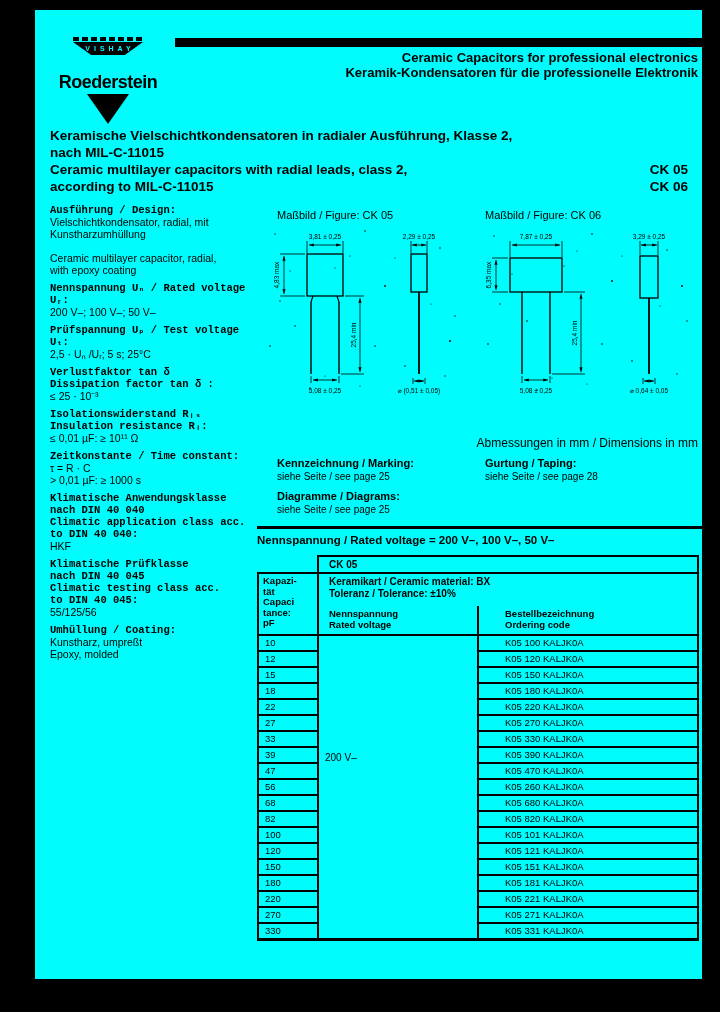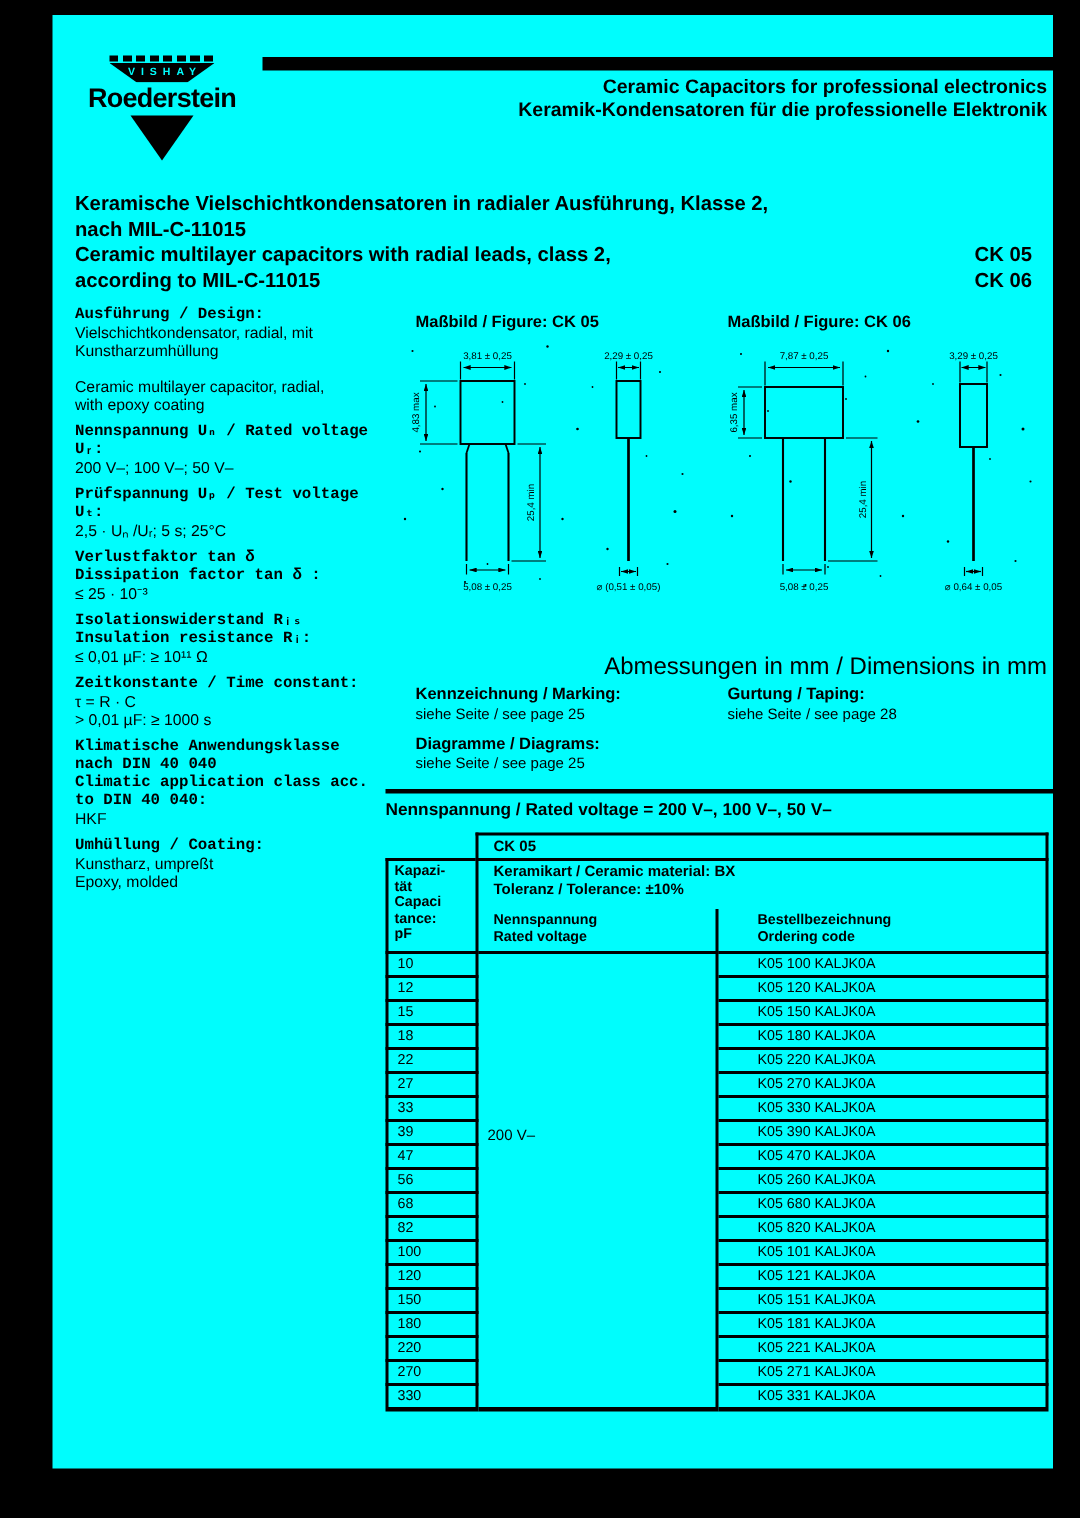--- a/index.html
+++ b/index.html
@@ -12,42 +12,42 @@
     background:#00FDFD; overflow:hidden;
   }
   
   .logo { position:absolute; left:17px; top:27px; width:112px; text-align:center; }
   .logo-dash { width:70px; height:4px; margin:0 auto 1px auto;
     background:repeating-linear-gradient(90deg,#000 0 6px, transparent 6px 9px); }
   .logo-band { width:70px; height:13px; margin:0 auto; background:#000;
     clip-path:polygon(0 0,100% 0,74% 100%,26% 100%);
     color:#00FDFD; font-size:7px; font-weight:bold; letter-spacing:4px; text-indent:4px;
     line-height:13px; }
-  .logo-name { font-size:18px; font-weight:bold; letter-spacing:-0.5px; line-height:20px; }
+  .logo-name { font-size:18px; font-weight:bold; letter-spacing:-0.5px; line-height:20px;margin-top:17px; }
   .logo-tri { width:0; height:0; margin:2px auto 0 auto;
     border-left:21px solid transparent; border-right:21px solid transparent;
     border-top:30px solid #000; }
   
   .hbar { position:absolute; left:140px; top:28px; width:527px; height:9px; background:#000; }
   .htext { position:absolute; right:4px; top:41px; text-align:right;
     font-size:13px; font-weight:bold; line-height:14.5px; }
   
   .title { position:absolute; left:15px; top:117px; font-size:13.5px; font-weight:bold; line-height:17px; }
   .tcode { position:absolute; right:14px; font-size:13.5px; font-weight:bold; line-height:17px; }
   
   .specs { position:absolute; left:15px; top:194px; width:214px; }
   .spec-block { margin-bottom:6px; }
   .spec-head { font-size:10.5px; font-weight:bold; line-height:12px;font-family:Liberation Mono, monospace; }
   .spec-line { font-size:10.5px; line-height:12px; min-height:12px; }
   
-  .figtitle { position:absolute; font-size:11px; font-weight:bold;text-align:right; }
+  .figtitle { position:absolute; font-size:11px; font-weight:normal;text-align:right; }
   .fig { position:absolute; }
   .fig svg text { font-family:"Liberation Sans", sans-serif; font-size:6.5px; fill:#000; }
   .fig svg .rot { font-size:6.5px; }
-  .dimnote { position:absolute; right:4px; top:426px; font-size:16px; }
+  .dimnote { position:absolute; right:4px; top:426px; font-size:12px; }
   
   .refs { position:absolute; top:447px; }
   .ref-head { font-size:11px; font-weight:bold; line-height:13px; }
   .ref-text { font-size:10px; line-height:13px; }
   .ref-gap { height:7px; }
   
   .rule { position:absolute; left:222px; top:516px; width:446px; height:3px; background:#000; }
   .vnote { position:absolute; left:222px; top:524px; font-size:11.5px; font-weight:bold; }
   
   .tablewrap { position:absolute; left:222px; top:545px; width:442px; }
@@ -154,20 +154,31 @@
     </div>
     <div class="spec-block">
       <div>
           <div class="spec-head">Klimatische Anwendungsklasse</div>
           <div class="spec-head">nach DIN 40 040</div>
           <div class="spec-head">Climatic application class acc.</div>
           <div class="spec-head">to DIN 40 040:</div>
         </div>
       <div>
           <div class="spec-line">HKF</div>
+        </div>
+    </div>
+    <div class="spec-block">
+      <div>
+          <div class="spec-head">Klimatische Prüfklasse</div>
+          <div class="spec-head">nach DIN 40 045</div>
+          <div class="spec-head">Climatic testing class acc.</div>
+          <div class="spec-head">to DIN 40 045:</div>
+        </div>
+      <div>
+          <div class="spec-line">55/125/56</div>
         </div>
     </div>
     <div class="spec-block">
       <div>
           <div class="spec-head">Umhüllung / Coating:</div>
         </div>
       <div>
           <div class="spec-line">Kunstharz, umpreßt</div>
           <div class="spec-line">Epoxy, molded</div>
         </div>

